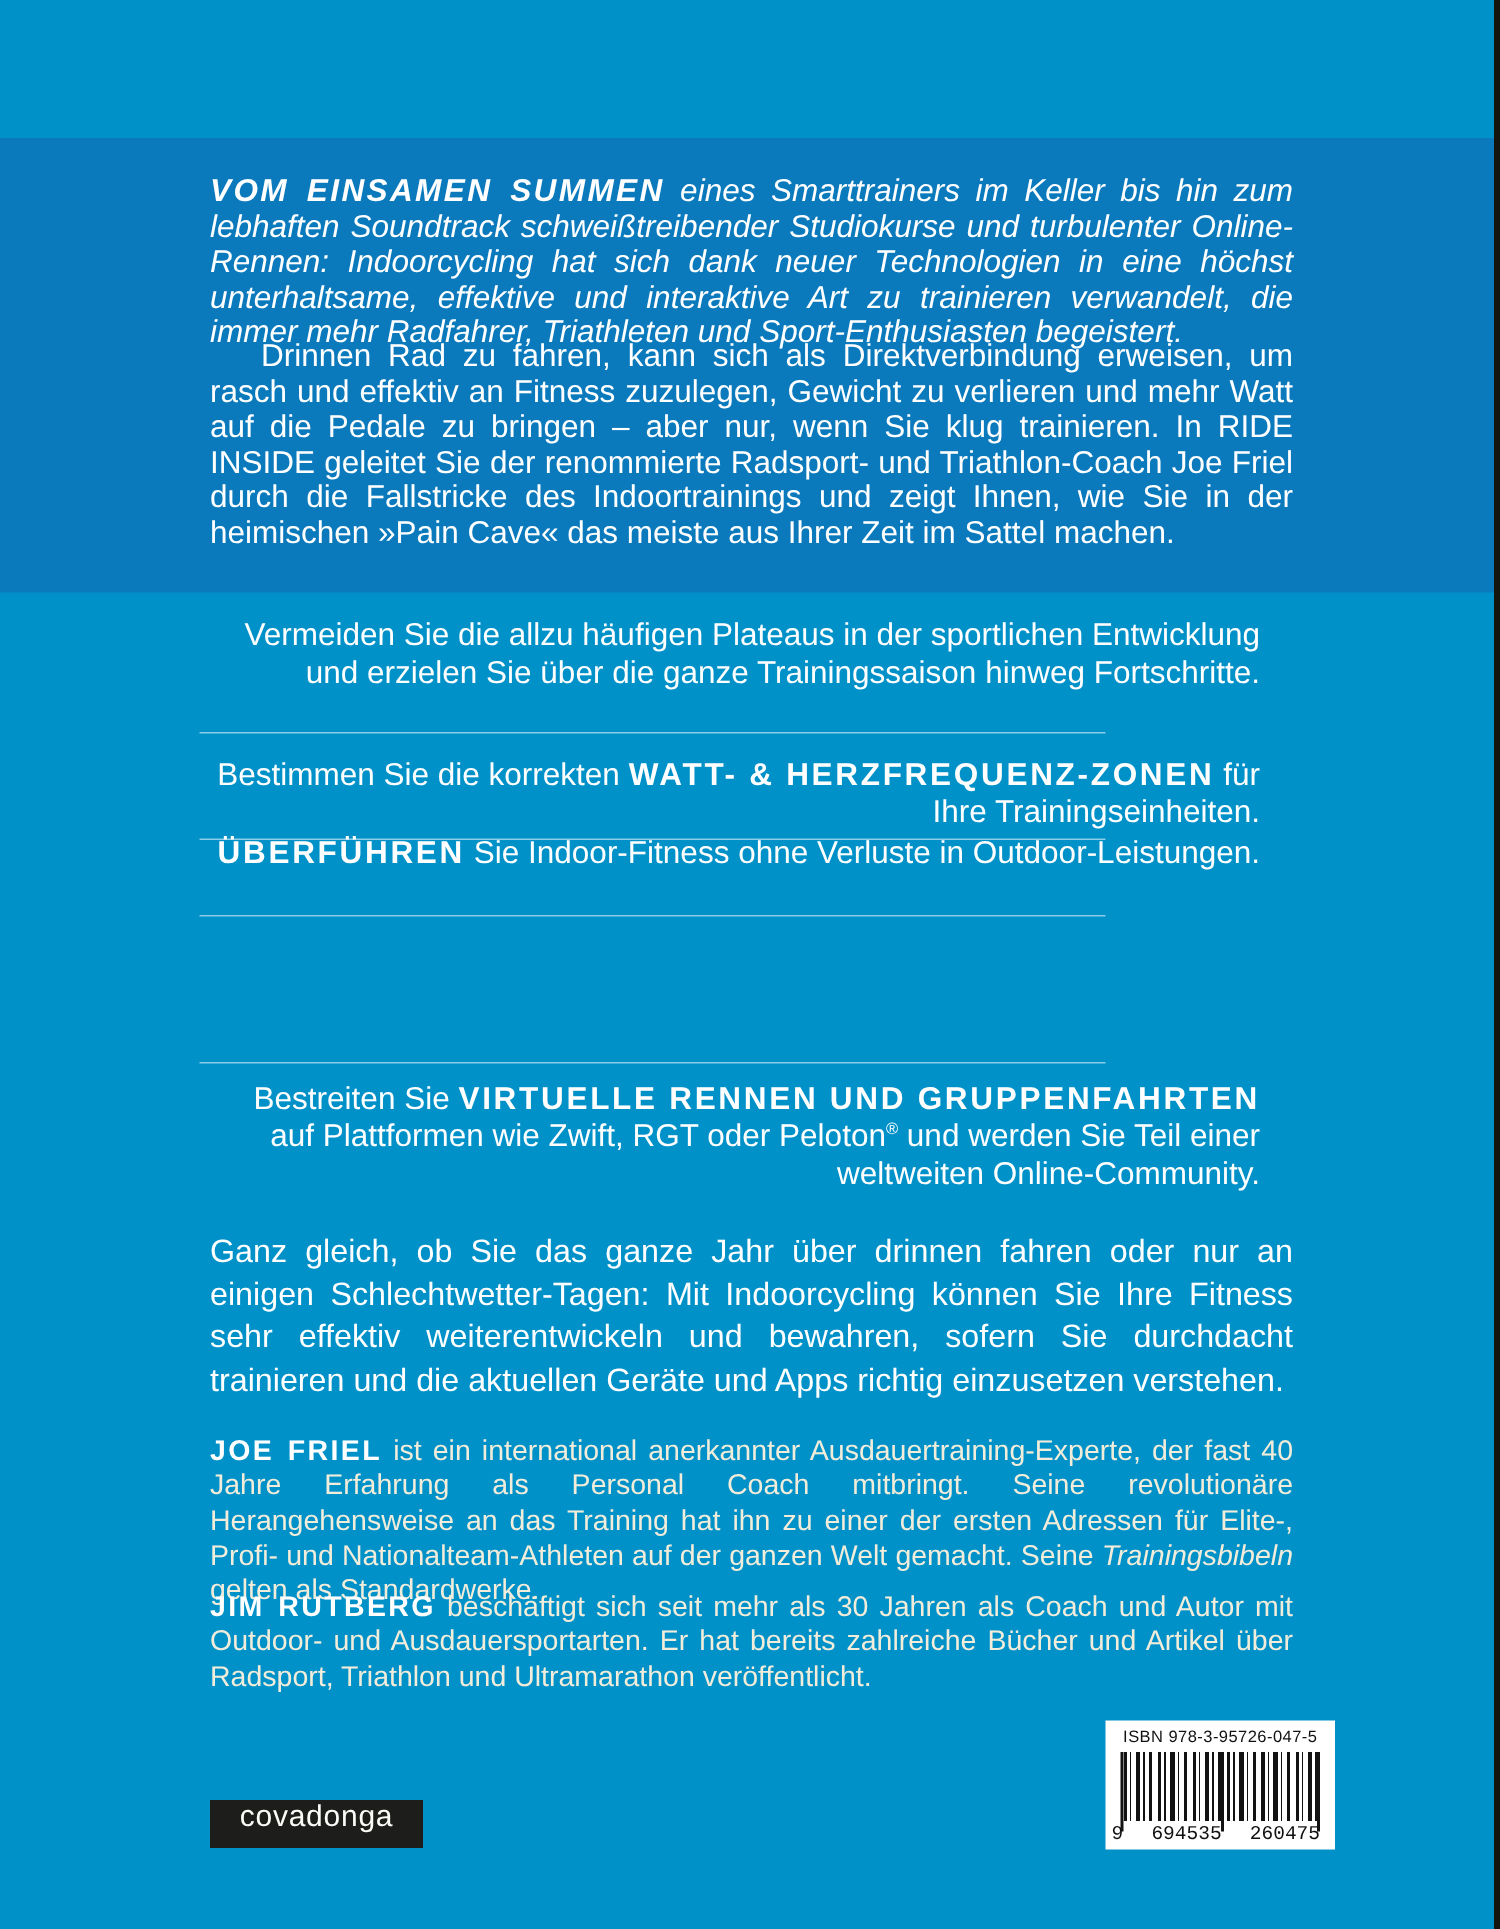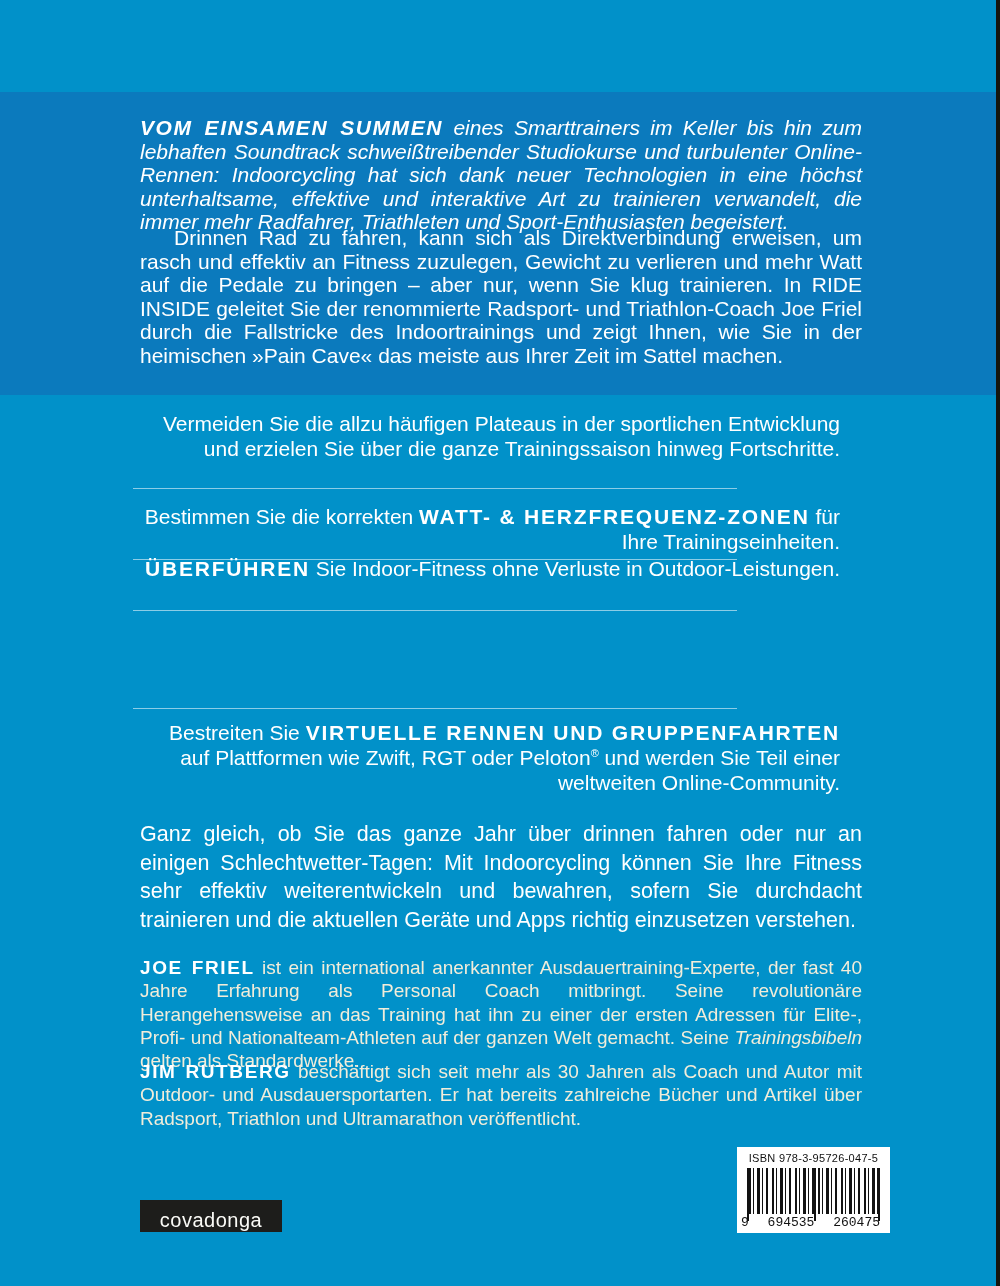--- a/index.html
+++ b/index.html
@@ -39,21 +39,21 @@
   .closing{top:820px;font-size:21.5px;line-height:28.7px;text-align:justify;}
   .bio{font-size:19px;line-height:23.3px;text-align:justify;color:#f2edda;}
   .bio .author{color:#ffffff;font-weight:700;letter-spacing:1.6px;}
   .bio .ital{font-style:italic;}
   .joe{top:956px;}
   .jim{top:1060px;}
   .supreg{font-size:11px;vertical-align:super;line-height:0;}
   .publisher{
     position:absolute;left:140px;top:1200px;width:142px;height:32px;
     background:#1d1d1b;color:#fbfbf7;
-    display:flex;align-items:flex-end;justify-content:center;
+    display:flex;align-items:flex-start;justify-content:center;
     font-size:20px;letter-spacing:0.5px;
   }
   .barcode{
     position:absolute;left:713px;top:1147px;width:153px;height:86px;
     background:#ffffff;color:#111;margin-left:24px;
   }
   .isbn{
     margin-top:5px;text-align:center;
     font-size:11px;letter-spacing:0.3px;white-space:nowrap;
   }

